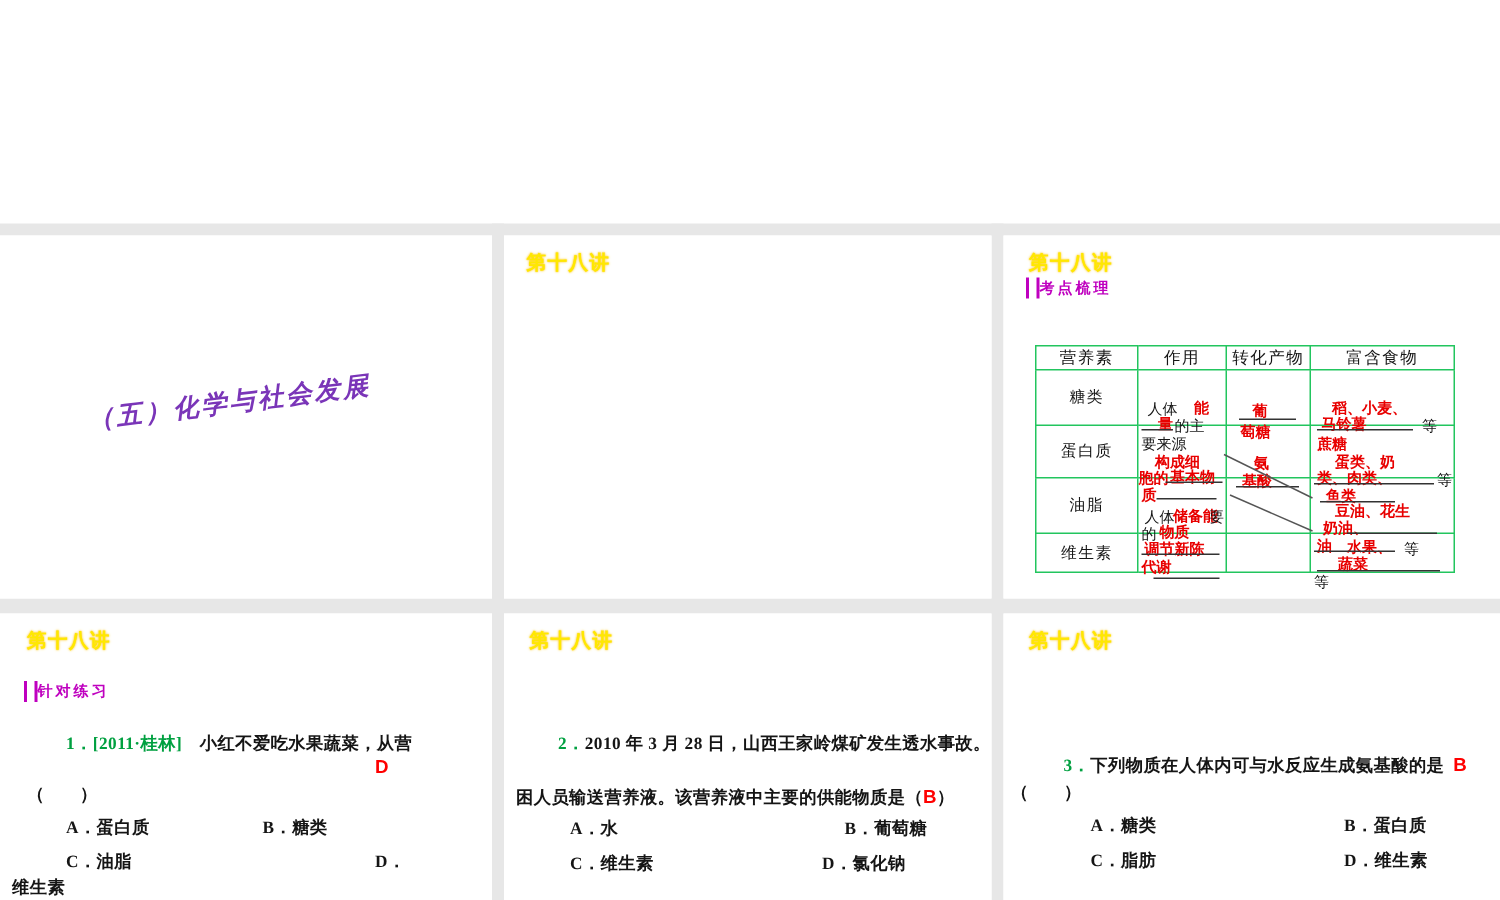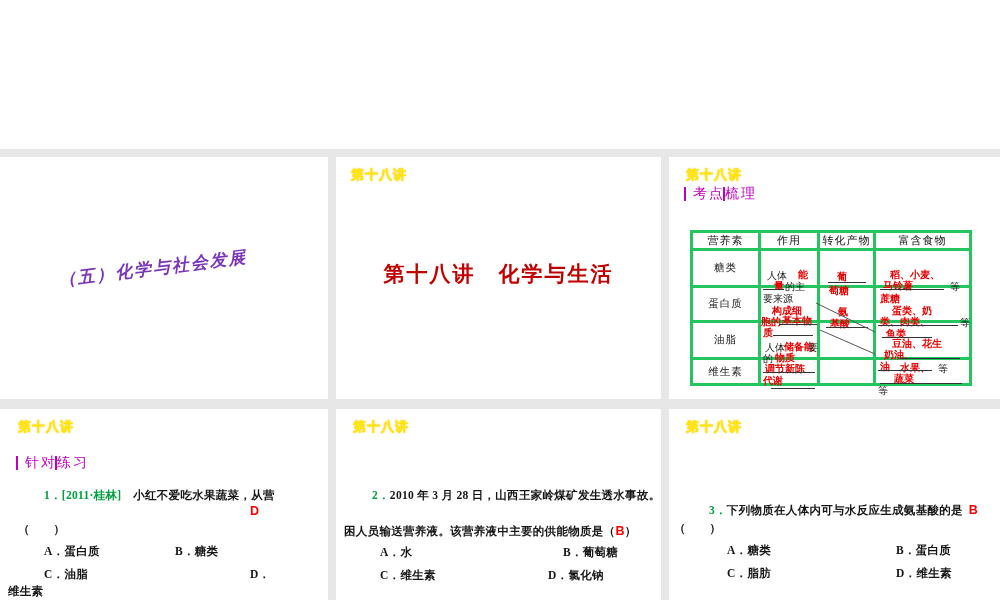--- a/index.html
+++ b/index.html
@@ -4,39 +4,39 @@
 <style>
   html,body{margin:0;padding:0;background:#fff;}
   .stage{position:relative;width:1000px;height:600px;overflow:hidden;background:#ffffff;
          font-family:"Liberation Serif",serif;}
   .gutter{position:absolute;background:#e7e7e7;}
   .slide{position:absolute;background:#ffffff;overflow:hidden;color:#151515;}
   
   .hdr{position:absolute;font-size:13px;font-weight:bold;color:#ffe800;letter-spacing:1px;
        text-shadow:0 0 2px #ffd34d,0 0 1px #ffc800;white-space:nowrap;}
   
-  .section{position:absolute;font-size:14px;font-weight:normal;color:#bf00bf;letter-spacing:2px;
-           display:flex;align-items:center;white-space:nowrap;justify-content:center;}
+  .section{position:absolute;font-size:10px;font-weight:bold;color:#bf00bf;letter-spacing:2px;
+           display:flex;align-items:center;white-space:nowrap;}
   .vbar{display:inline-block;width:2px;height:14px;background:#bf00bf;margin:0 7px 0 0;}
   .vbar.r{margin:0 0 0 7px;}
   
   .topic{position:absolute;font-size:12.5px;font-weight:bold;color:#ff9900;letter-spacing:1px;white-space:nowrap;}
   
   .callig{position:absolute;font-style:italic;font-weight:bold;font-size:17px;color:#7a35b8;
           letter-spacing:2px;transform:rotate(-7deg);white-space:nowrap;}
   
   .bigtitle{position:absolute;width:100%;text-align:center;font-size:21px;font-weight:bold;
             color:#c00000;letter-spacing:2px;white-space:nowrap;}
   
   .q{position:absolute;font-size:11.5px;font-weight:bold;letter-spacing:0.3px;white-space:nowrap;color:#151515;}
   .grn{color:#00a040;}
   .ans{color:#ff0000;font-family:"Liberation Sans",sans-serif;font-weight:bold;font-size:12.5px;}
   
   table.kt{position:absolute;border-collapse:collapse;table-layout:fixed;}
-  .kt td{border:3px solid #22c55e;padding:0;position:relative;font-size:10px;color:#151515;
+  .kt td{border:1px solid #22c55e;padding:0;position:relative;font-size:10px;color:#151515;
          vertical-align:middle;overflow:visible;}
   .kt td.hd{text-align:center;font-size:11px;letter-spacing:1px;}
   .kt td.nm{text-align:center;font-size:10.5px;letter-spacing:1px;}
   .cellwrap{position:relative;width:100%;height:100%;}
   .b{position:absolute;white-space:nowrap;color:#151515;}
   .r{position:absolute;white-space:nowrap;color:#e80000;font-weight:bold;font-size:10px;}
   .ul{position:absolute;height:0;border-bottom:1px solid #333;}
   .diag{position:absolute;pointer-events:none;}
 </style>
 </head>
@@ -48,21 +48,20 @@
   <div class="gutter" style="left:0;top:399px;width:1000px;height:10px"></div>
   <div class="gutter" style="left:328px;top:149px;width:8px;height:451px"></div>
   <div class="gutter" style="left:661px;top:149px;width:8px;height:451px"></div>
 
   <div class="slide" style="left:0;top:157px;width:328px;height:242px">
     <div class="callig" style="left:58px;top:100px">（五）化学与社会发展</div>
   </div>
 
   <div class="slide" style="left:336px;top:157px;width:325px;height:242px">
     <div class="hdr" style="left:15px;top:9px">第十八讲</div>
-    <div class="bigtitle" style="top:103px">第十八讲　化学与生活</div>
   </div>
 
   <div class="slide" style="left:669px;top:157px;width:331px;height:242px">
     <div class="hdr" style="left:17px;top:9px">第十八讲</div>
     <div class="section" style="left:15px;top:28px">
       <i class="vbar"></i>
       <span>考点梳理</span>
       <i class="vbar r"></i>
     </div>
 

